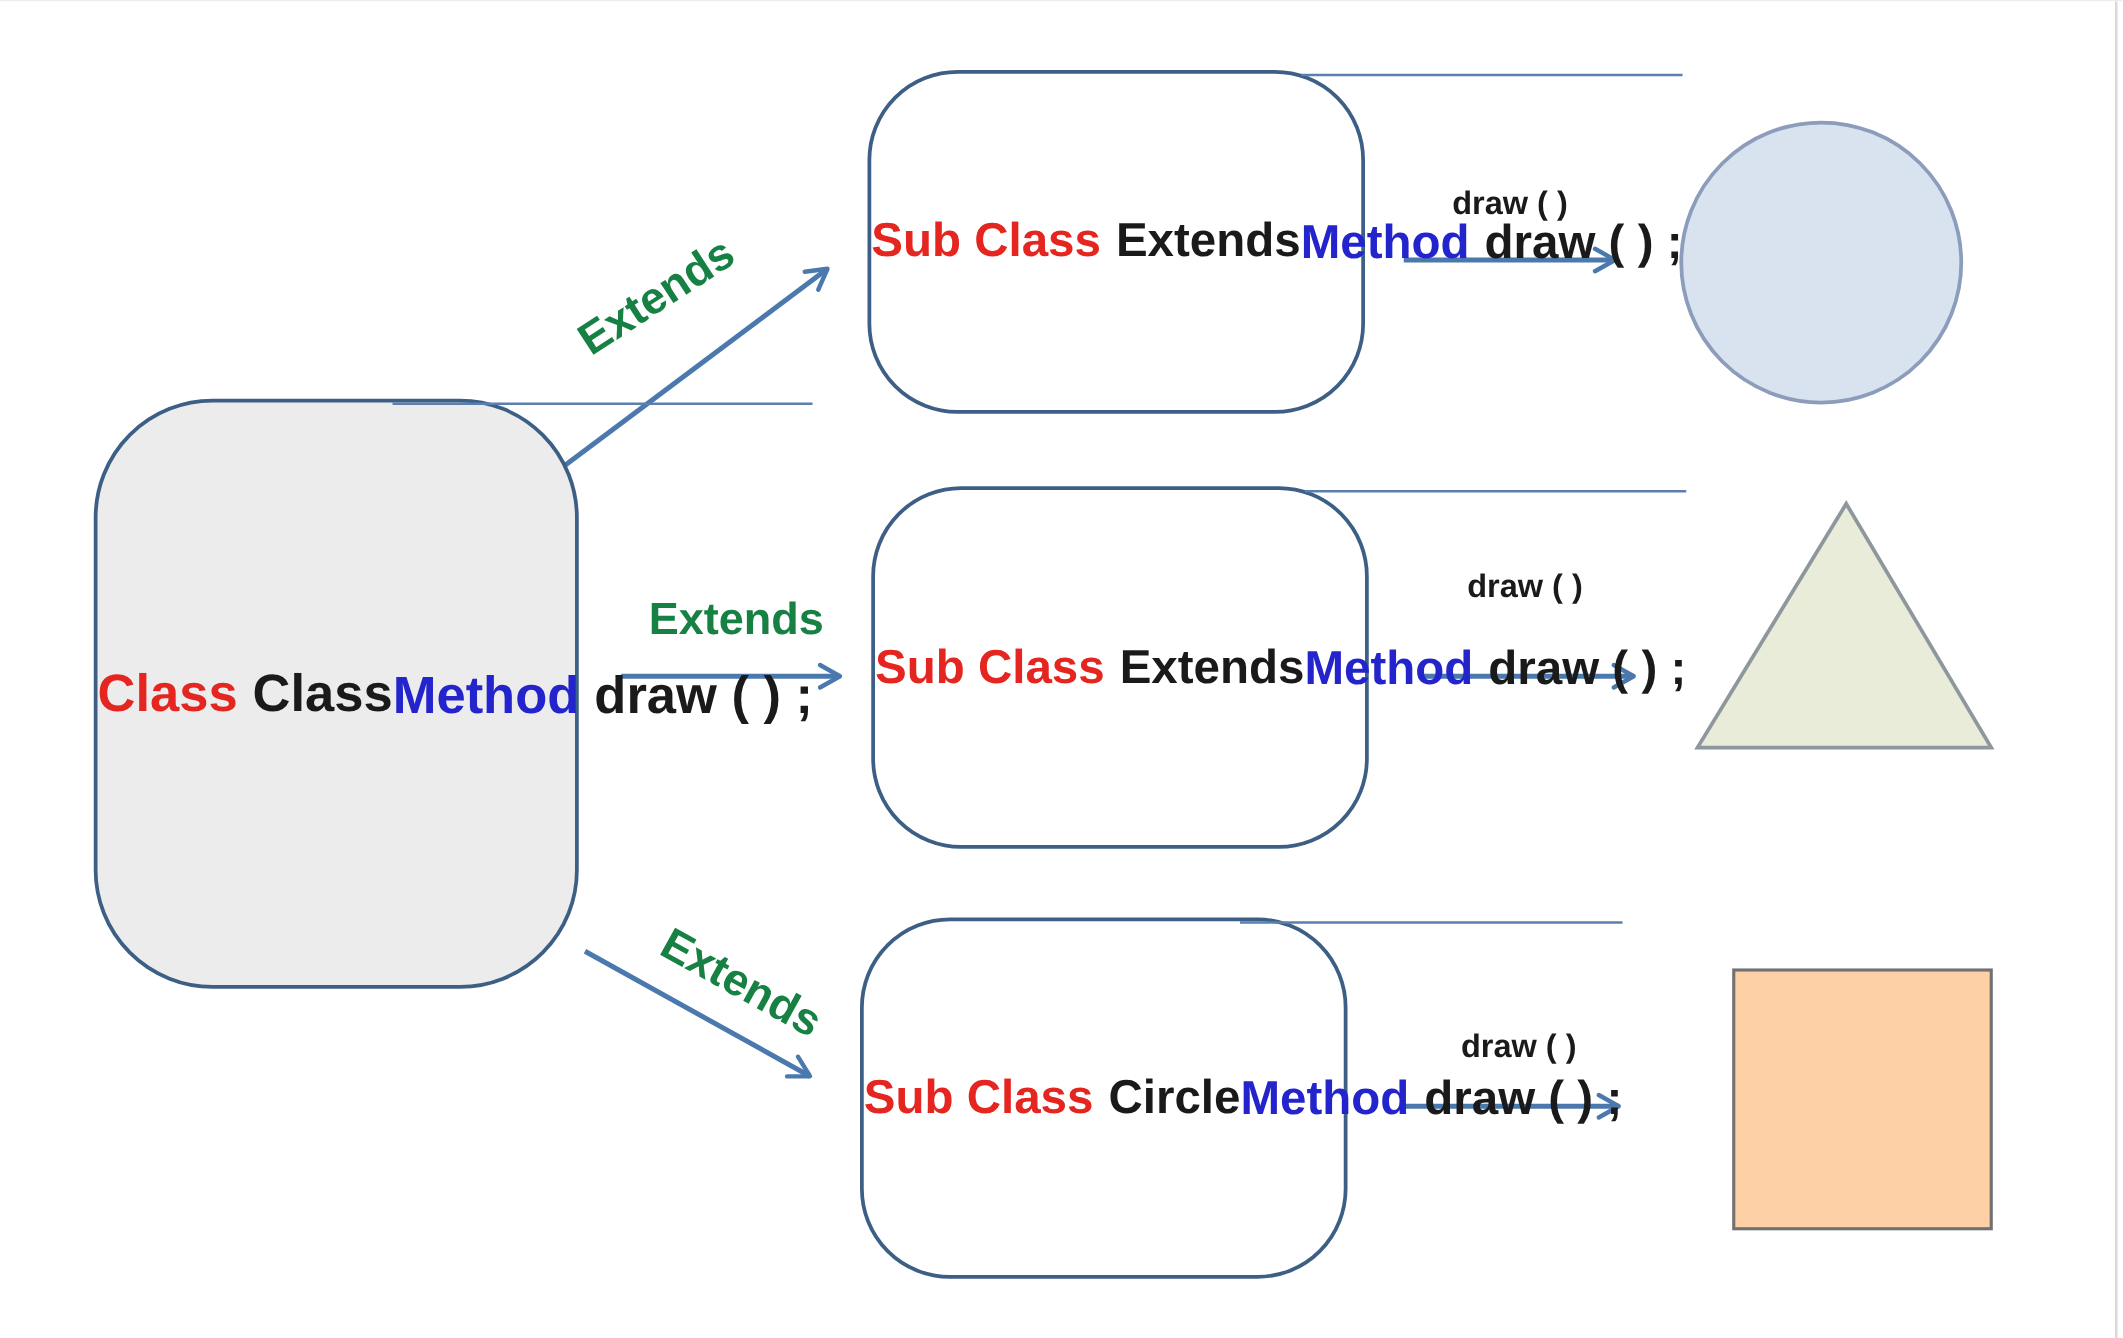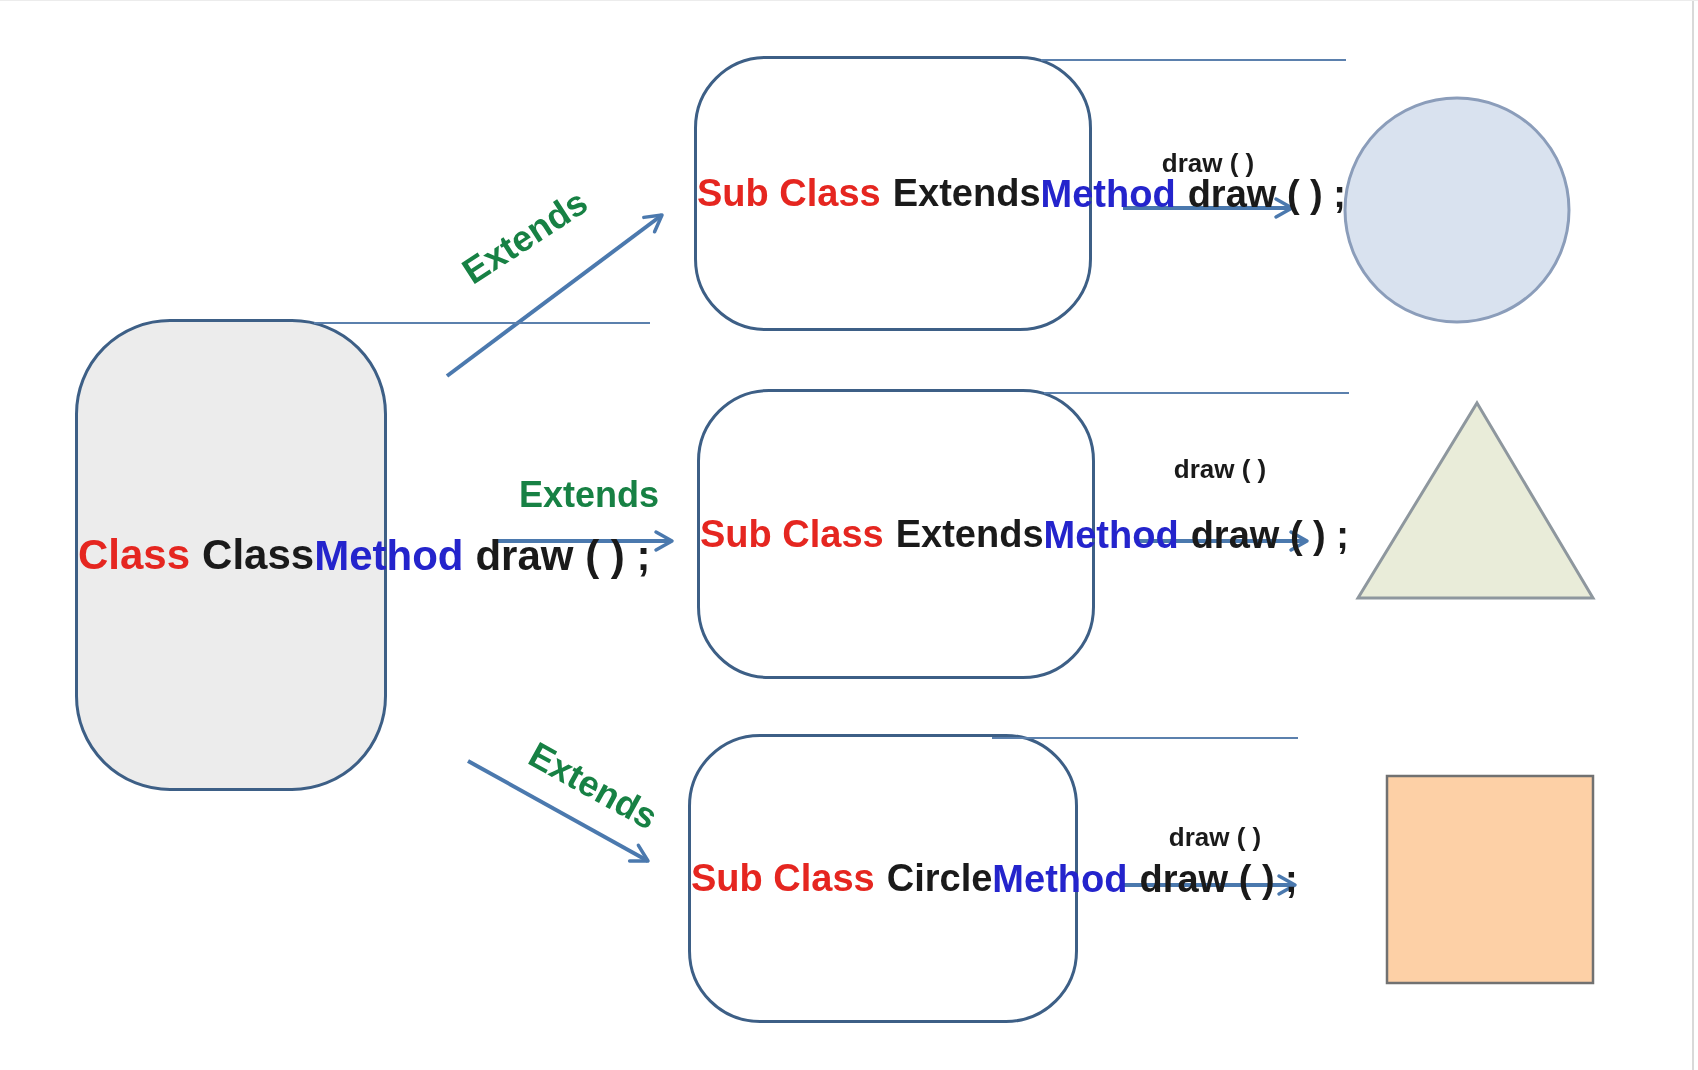--- a/index.html
+++ b/index.html
@@ -83,21 +83,21 @@
 
     <line class="arrow" x1="1123" y1="207" x2="1292" y2="207" marker-end="url(#ah)"></line>
     <line class="arrow" x1="1135" y1="540" x2="1307" y2="540" marker-end="url(#ah)"></line>
     <line class="arrow" x1="1120" y1="884" x2="1295" y2="884" marker-end="url(#ah)"></line>
 
     <circle class="shape-circle" cx="1457" cy="209" r="112"></circle>
     <polygon class="shape-triangle" points="1477,402 1593,597 1358,597"></polygon>
     <rect class="shape-square" x="1387" y="775" width="206" height="207"></rect>
   </svg>
 
-  <div class="class-box parent" style="left:75px;top:318px;width:312px;height:472px;border-radius:95px;">
+  <div class="class-box parent" style="left:75px;top:318px;width:388px;height:472px;border-radius:95px;">
     <div class="cell">
       <span class="kw">Class</span>
       <span class="nm">Class</span>
     </div>
     <div class="cell method-cell">
       <span class="mkw">Method</span>
       <span class="sig">draw ( ) ;</span>
     </div>
   </div>
 

